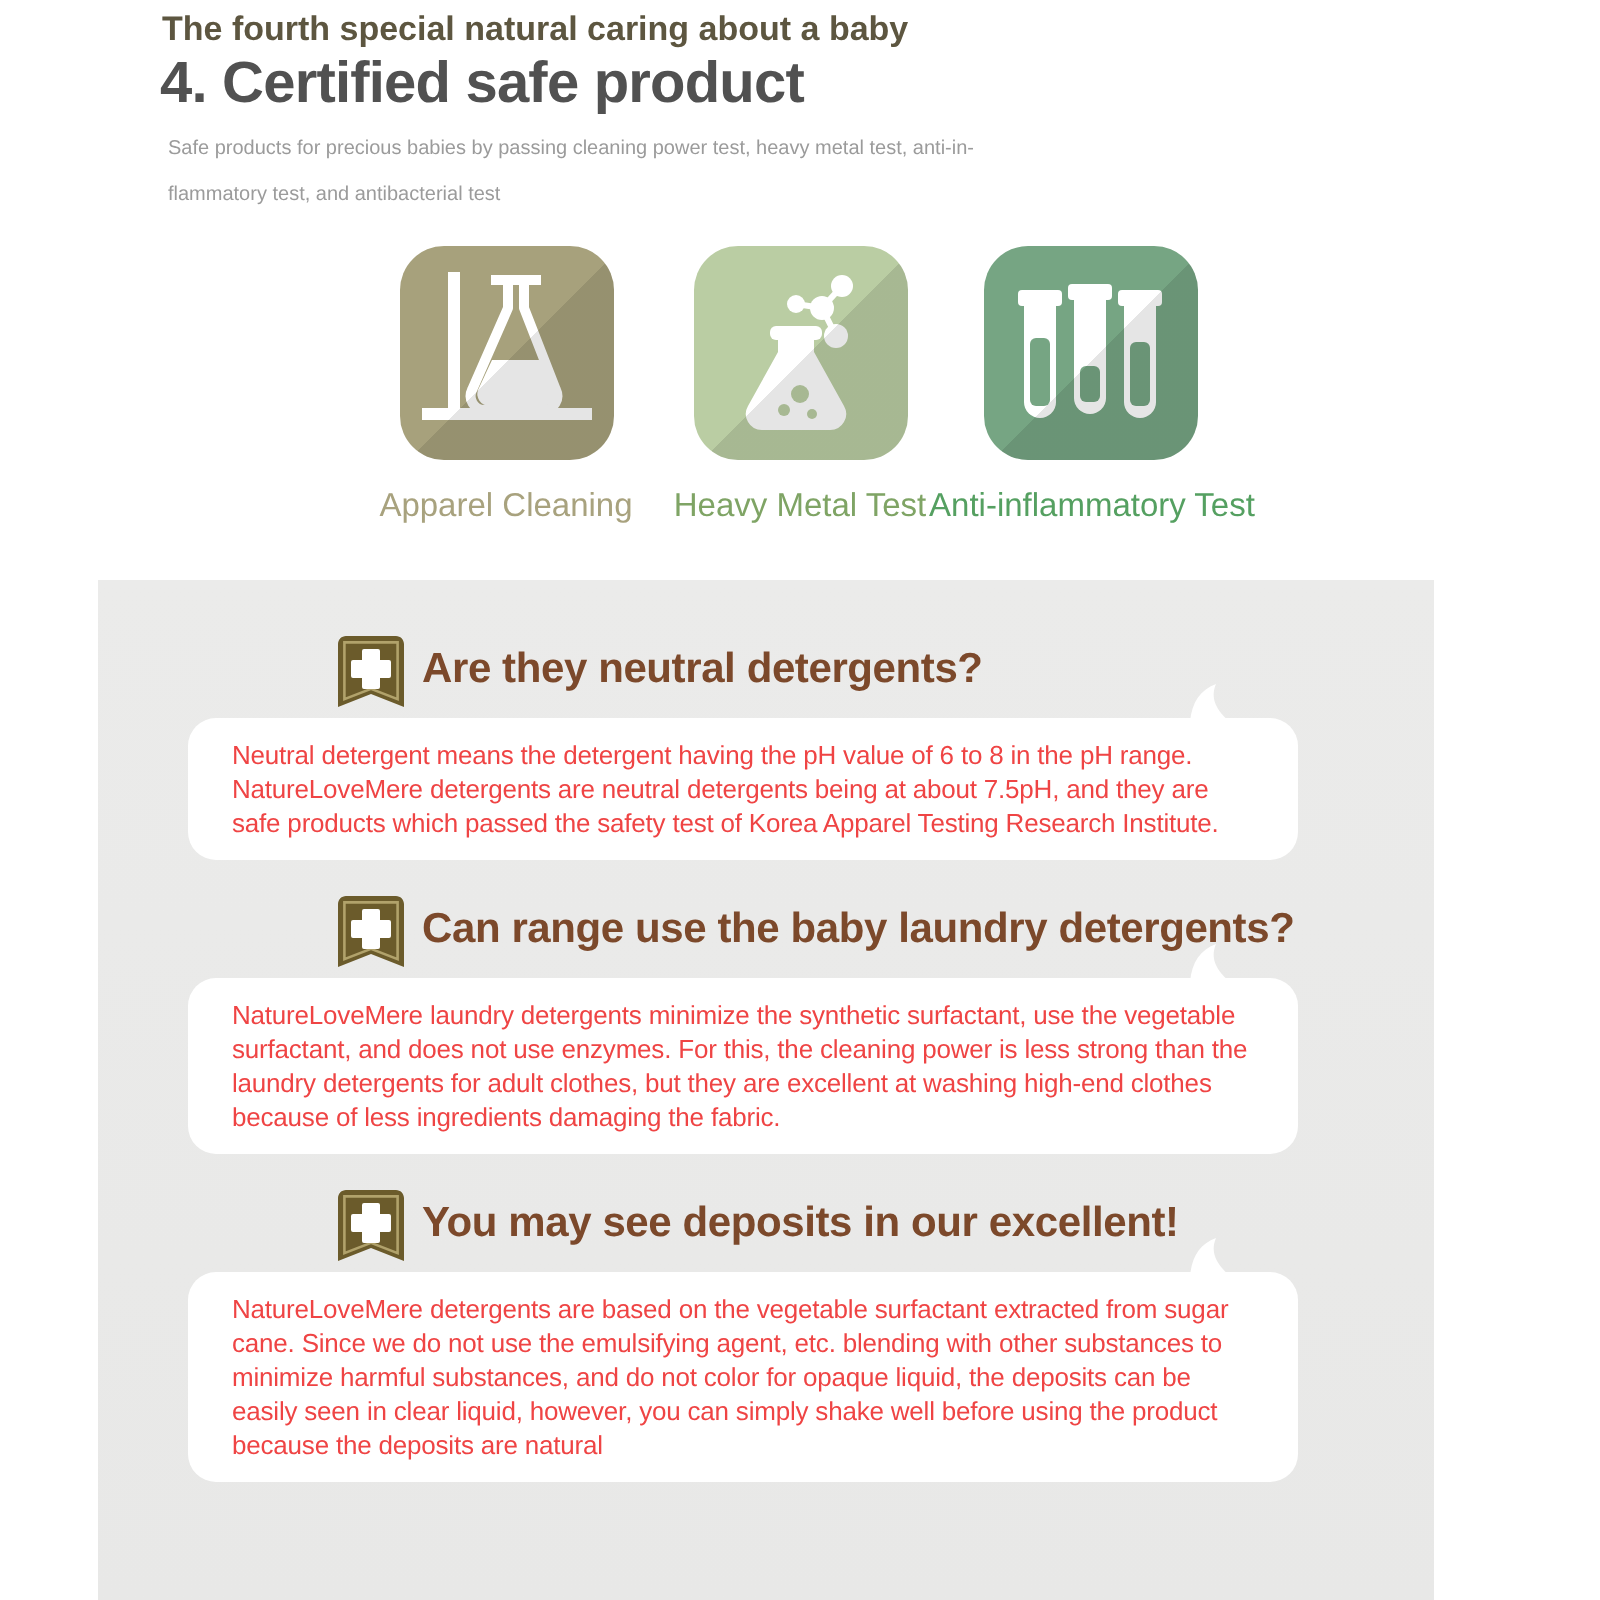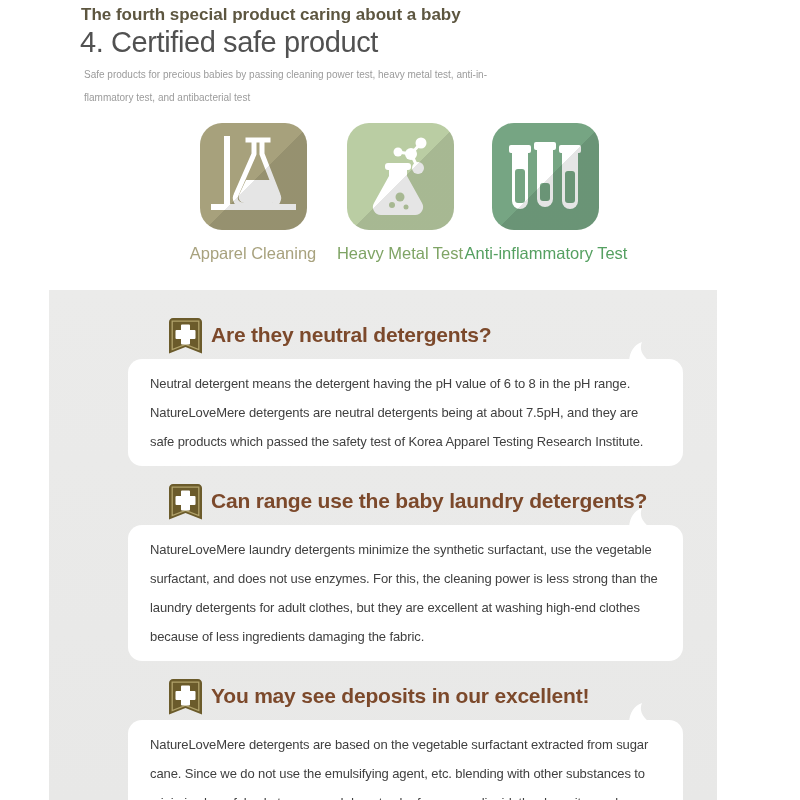--- a/index.html
+++ b/index.html
@@ -3,21 +3,21 @@
 <meta charset="utf-8">
 <style>
   html,body{margin:0;padding:0;}
   body{
     width:800px;height:800px;background:#ffffff;position:relative;overflow:hidden;
     font-family:"Liberation Sans", sans-serif;
     -webkit-font-smoothing:antialiased;
   }
   
   .eyebrow{position:absolute;left:81px;top:5px;font-size:17px;font-weight:bold;color:#5d5640;}
-  .main-title{position:absolute;left:80px;top:26px;font-size:29px;font-weight:normal;color:#515151;letter-spacing:-0.4px;}
+  .main-title{position:absolute;left:80px;top:26px;font-size:29px;font-weight:bold;color:#515151;letter-spacing:-0.4px;}
   .subtitle{position:absolute;left:84px;top:63px;font-size:10px;color:#9b9b9b;line-height:23px;}
   .subtitle div{white-space:nowrap;}
   
   .tile{position:absolute;top:123px;width:107px;height:107px;border-radius:22px;overflow:hidden;}
   .tile .longshadow{position:absolute;inset:0;background:linear-gradient(135deg,rgba(0,0,0,0) 52%,rgba(0,0,0,0.10) 52%);}
   .tile svg{position:absolute;inset:0;}
   #tile-1{left:200px;background:#a7a17c;}
   #tile-2{left:347px;background:#bacda3;}
   #tile-3{left:492px;background:#76a583;}
   .feature-label{position:absolute;top:242px;width:230px;text-align:center;font-size:16.5px;line-height:22px;}
@@ -28,29 +28,29 @@
   .panel{
     position:absolute;left:49px;top:290px;width:668px;height:510px;
     background:linear-gradient(180deg,#ebebea 0%,#e8e8e7 100%);
     padding-top:28px;box-sizing:border-box;overflow:hidden;
   }
   .qa{margin-bottom:18px;}
   .qa-head{display:flex;align-items:flex-start;gap:9px;margin-left:84px;height:41px;padding-left:36px;}
   .badge{flex:0 0 auto;}
   .q-title{font-size:21px;font-weight:bold;color:#7c492b;line-height:33px;letter-spacing:-0.2px;}
   .bubble{
-    position:relative;margin-left:79px;width:513px;background:#ffffff;border-radius:14px;
-    padding:10px 20px 10px 22px;font-size:13px;color:#404040;line-height:29px;letter-spacing:-0.1px;
+    position:relative;margin-left:45px;width:513px;background:#ffffff;border-radius:14px;
+    padding:10px 20px 10px 22px;font-size:13px;color:#ef4444;line-height:17px;letter-spacing:-0.1px;
   }
   .bubble .tail{position:absolute;top:-17px;right:33px;}
 </style>
 </head>
 <body>
 
-<div class="eyebrow">The fourth special product caring about a baby</div>
+<div class="eyebrow">The fourth special natural caring about a baby</div>
 <div class="main-title">4. Certified safe product</div>
 <div class="subtitle">
   <div>Safe products for precious babies by passing cleaning power test, heavy metal test, anti-in-</div>
   <div>flammatory test, and antibacterial test</div>
 </div>
 
 <div class="tile" id="tile-1">
   <svg viewBox="0 0 107 107">
     <g stroke="#ffffff" fill="none" stroke-linecap="square">
       <path d="M27,16 V84" stroke-width="6"></path>

